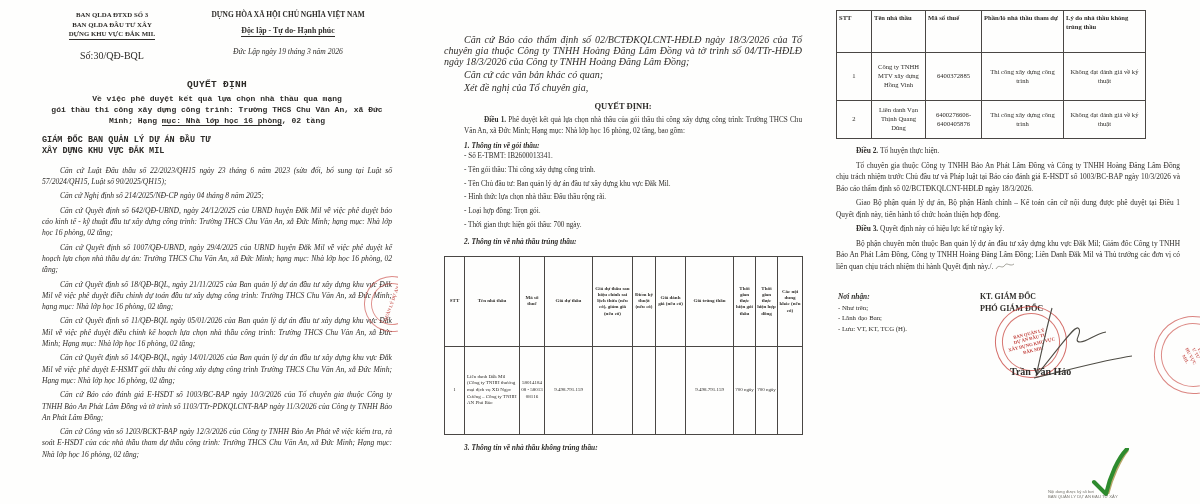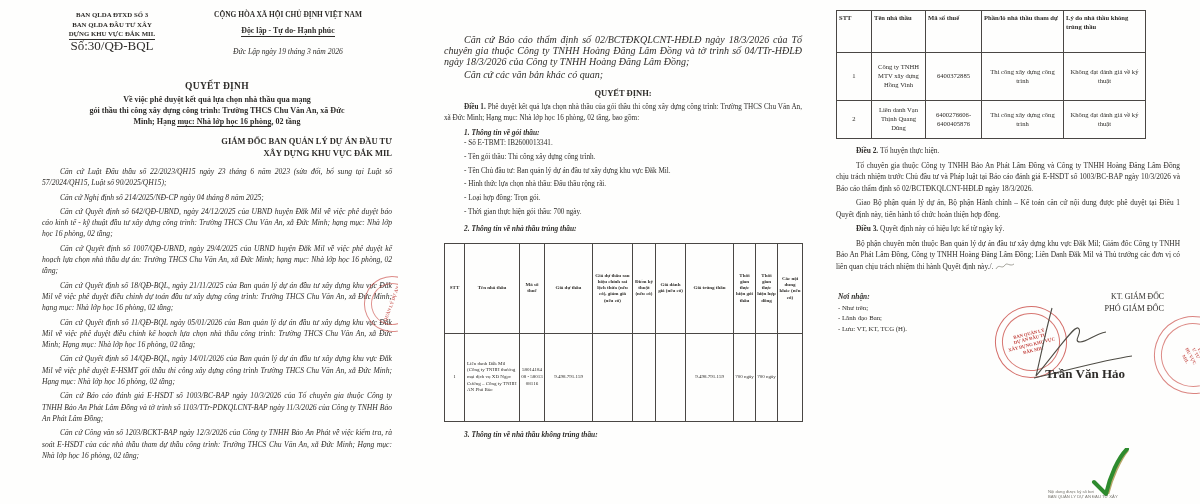--- a/index.html
+++ b/index.html
@@ -8,44 +8,44 @@
   .page{position:absolute;top:0;height:504px;overflow:hidden;box-sizing:border-box;}
   #p1{left:0;width:398px;padding:10px 6px 0 42px;}
   #p2{left:400px;width:426px;padding:34px 24px 0 44px;}
   #p3{left:828px;width:372px;padding:10px 20px 0 8px;}
   p{margin:0;}
 
   
   .hdr{display:flex;}
   .hdr-left{width:116px;margin-left:12px;text-align:center;font-weight:bold;font-size:6.8px;line-height:9.6px;}
   .hdr-left .u{display:inline-block;border-bottom:0.8px solid #2e2c29;padding-bottom:0.5px;}
-  .docnum{font-weight:normal;font-size:13px;margin-top:1px;}
+  .docnum{font-weight:normal;font-size:10px;margin-top:11px;}
   .hdr-right{flex:1;text-align:center;margin-left:14px;}
   .nat1{font-weight:bold;font-size:7.4px;}
   .nat2{font-weight:bold;font-size:7.8px;display:inline-block;border-bottom:0.9px solid #2e2c29;padding-bottom:1px;margin-top:1px;}
   .dateline{font-style:italic;font-size:7.6px;margin-top:10px;}
-  .titleblock{text-align:center;margin-top:25px;}
+  .titleblock{text-align:center;margin-top:18px;font-family:Liberation Mono, monospace;}
   .title{font-size:9.5px;font-weight:bold;letter-spacing:.3px;}
   .subtitle{font-size:8px;font-weight:bold;line-height:11px;margin-top:3px;}
   .subtitle .useg{border-bottom:0.9px solid #2e2c29;}
-  .issuer{font-size:8.5px;font-weight:bold;line-height:11.5px;margin-top:9px;text-align:right;}
+  .issuer{font-size:8.5px;font-weight:bold;line-height:11.5px;margin-top:9px;text-align:left;}
   .para{font-style:italic;font-size:7.6px;line-height:11.3px;text-align:justify;text-indent:18px;margin-top:3px;}
   .paras{margin-top:7px;}
   .stamp{border-radius:50%;position:absolute;}
   .stamp .ring{position:absolute;inset:0;border:1.8px solid rgba(198,62,56,.75);border-radius:50%;}
   .stamp .inring{position:absolute;inset:7px;border:1px solid rgba(198,62,56,.7);border-radius:50%;
                  display:flex;flex-direction:column;align-items:center;justify-content:center;
                  color:#c2413c;font-weight:bold;font-size:4.6px;line-height:5.6px;text-align:center;}
   #p1-stamp{left:364px;top:276px;width:56px;height:56px;transform:rotate(-70deg);opacity:.8;}
 
   
   .para2{font-style:italic;font-size:10px;line-height:11px;text-align:justify;text-indent:20px;}
   .short{margin-top:2px;}
   .qd-heading{text-align:center;font-weight:bold;font-size:8.5px;margin-top:8px;}
-  .art{font-size:7.2px;line-height:11px;text-align:justify;text-indent:20px;margin-top:4px;}
+  .art{font-size:7.2px;line-height:11px;text-align:justify;text-indent:20px;margin-top:4px;margin-left:20px;}
   .sec-head{font-weight:bold;font-style:italic;font-size:7.4px;margin-top:4px;text-indent:20px;}
   .item{font-size:7.2px;line-height:13.8px;margin-left:20px;}
   table{border-collapse:collapse;table-layout:fixed;}
   .wt{width:358px;margin-top:10px;}
   .wt th,.wt td{border:0.8px solid #4a4744;padding:1px;vertical-align:middle;overflow:hidden;}
   .wt th{font-size:5px;line-height:6.3px;font-weight:bold;text-align:center;}
   .wt td{font-size:5px;line-height:6.6px;text-align:center;}
   .wt td.name{text-align:left;padding-left:2px;}
   .wt td.msx{word-break:break-all;}
   .wt tr.h{height:90px;}
@@ -57,24 +57,24 @@
   .lt th{font-size:6.6px;line-height:9px;font-weight:bold;text-align:left;vertical-align:top;}
   .lt td{font-size:6.6px;line-height:8.8px;text-align:center;vertical-align:middle;}
   .lt tr.hh{height:42px;}
   .lt tr.r1{height:48px;}
   .lt tr.r2{height:38px;}
   .art3{font-size:7.4px;line-height:11.5px;text-align:justify;text-indent:20px;margin-top:3px;}
   .art3.first{margin-top:6px;}
   .hand-svg{vertical-align:middle;margin-left:2px;}
   .noi{position:absolute;left:10px;top:292px;font-size:6.8px;line-height:10.5px;}
   .noi .h{font-weight:bold;font-style:italic;font-size:7.4px;}
-  .sig{position:absolute;left:168px;top:292px;width:168px;text-align:right;font-weight:normal;}
+  .sig{position:absolute;left:152px;top:292px;width:168px;text-align:left;font-weight:bold;}
   .sig .t1{font-size:7.8px;}
   .sig .t2{font-size:8.2px;margin-top:3px;}
-  .sig-name{position:absolute;left:175px;top:366px;width:122px;text-align:right;font-weight:bold;font-size:13px;}
+  .sig-name{position:absolute;left:182px;top:366px;width:122px;text-align:left;font-weight:bold;font-size:10px;}
   #p3-stamp{left:167px;top:306px;width:72px;height:72px;transform:rotate(-14deg);}
   #p3-stamp-edge{left:326px;top:316px;width:78px;height:78px;transform:rotate(62deg);opacity:.85;}
   .sig-scribble{position:absolute;left:186px;top:298px;width:120px;height:84px;}
   .digi-check{position:absolute;left:250px;top:448px;width:52px;height:48px;}
   .digi-text{position:absolute;left:220px;top:489px;font-size:4.2px;line-height:5px;color:#77756e;
              font-family:"Liberation Sans","DejaVu Sans",sans-serif;}
 </style>
 </head>
 <body>
 
@@ -82,21 +82,21 @@
 
   <div class="page" id="p1">
     <div class="hdr">
       <div class="hdr-left">
         <div>BAN QLDA ĐTXD SỐ 3</div>
         <div>BAN QLDA ĐẦU TƯ XÂY</div>
         <div><span class="u">DỰNG KHU VỰC ĐẮK MIL</span></div>
         <div class="docnum">Số:30/QĐ-BQL</div>
       </div>
       <div class="hdr-right">
-        <div class="nat1">CỘNG HÒA XÃ HỘI CHỦ ĐỊNH VIỆT NAM</div>
+        <div class="nat1">DỰNG HÒA XÃ HỘI CHỦ NGHĨA VIỆT NAM</div>
         <div><span class="nat2">Độc lập - Tự do- Hạnh phúc</span></div>
         <div class="dateline">Đức Lập ngày 19 tháng 3 năm 2026</div>
       </div>
     </div>
 
     <div class="titleblock">
       <div class="title">QUYẾT ĐỊNH</div>
       <div class="subtitle">
         <div>Về việc phê duyệt kết quả lựa chọn nhà thầu qua mạng</div>
         <div>gói thầu thi công xây dựng công trình: Trường THCS Chu Văn An, xã Đức</div>
@@ -122,20 +122,21 @@
 
     <div class="stamp" id="p1-stamp">
       <div class="ring"></div>
       <div class="inring">QUẢN LÝ DỰ ÁN</div>
     </div>
   </div>
 
   <div class="page" id="p2">
     <p class="para2">Căn cứ Báo cáo thẩm định số 02/BCTĐKQLCNT-HĐLĐ ngày 18/3/2026 của Tổ chuyên gia thuộc Công ty TNHH Hoàng Đăng Lâm Đồng và tờ trình số 04/TTr-HĐLĐ ngày 18/3/2026 của Công ty TNHH Hoàng Đăng Lâm Đồng;</p>
     <p class="para2 short">Căn cứ các văn bản khác có quan;</p>
+    <p class="para2 short">Xét đề nghị của Tổ chuyên gia,</p>
 
     <div class="qd-heading">QUYẾT ĐỊNH:</div>
 
     <p class="art"><b>Điều 1.</b> <span>Phê duyệt kết quả lựa chọn nhà thầu của gói thầu thi công xây dựng công trình: Trường THCS Chu Văn An, xã Đức Minh; Hạng mục: Nhà lớp học 16 phòng, 02 tầng, bao gồm:</span></p>
 
     <p class="sec-head">1. Thông tin về gói thầu:</p>
     <div>
       <p class="item">- Số E-TBMT: IB2600013341.</p>
       <p class="item">- Tên gói thầu: Thi công xây dựng công trình.</p>
       <p class="item">- Tên Chủ đầu tư: Ban quản lý dự án đầu tư xây dựng khu vực Đắk Mil.</p>

